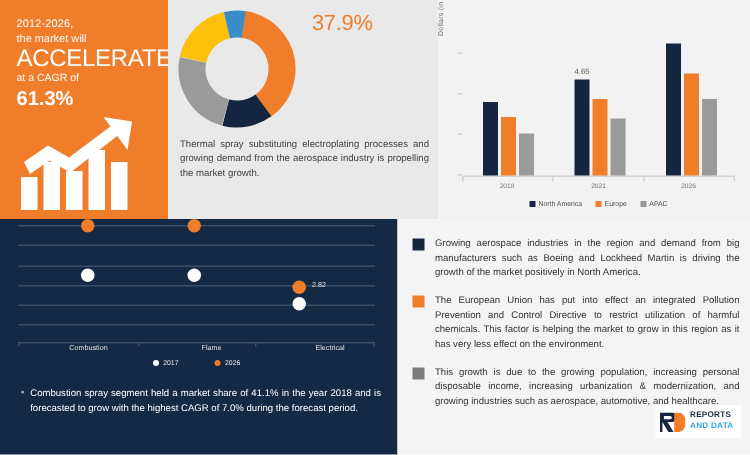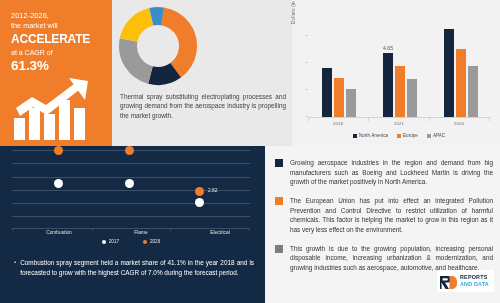--- a/index.html
+++ b/index.html
@@ -8,21 +8,21 @@
   #page{position:relative;width:500px;height:303px;}
 
   
   .top-row{position:absolute;left:0;top:0;width:500px;height:146px;}
 
   
   .accel{position:absolute;left:0;top:0;width:112px;height:146px;
          background:#f07d2a;color:#fff;box-sizing:border-box;padding:11px 8px 0 11px;}
   .accel .l1{font-size:7.3px;line-height:10px;letter-spacing:.1px;}
   .accel .l2{font-size:7.3px;line-height:10px;}
-  .accel .big{font-size:12px;font-weight:bold;letter-spacing:-.2px;line-height:15px;margin-top:1px;}
+  .accel .big{font-size:16px;font-weight:normal;letter-spacing:-.2px;line-height:15px;margin-top:1px;}
   .accel .l3{font-size:7px;line-height:10px;margin-top:1px;}
   .accel .pct{font-size:13.4px;font-weight:bold;line-height:15px;}
   .growth-svg{position:absolute;left:12px;top:78px;}
 
   
   .donut-panel{position:absolute;left:112px;top:0;width:92px;height:146px;background:#e9e9e9;}
   .donut-wrap{position:absolute;left:6px;top:6px;}
   .note{position:absolute;left:112px;top:92px;width:180px;box-sizing:border-box;
         padding:0 6px 0 8px;font-size:6.4px;line-height:9.4px;color:#3f3f3f;
         text-align:justify;}
@@ -126,20 +126,21 @@
           <circle r="30" fill="none" stroke="#9a9a9a" stroke-width="18" stroke-dasharray="45.2 143.3" transform="rotate(105)"></circle>
           <circle r="30" fill="none" stroke="#fcc00a" stroke-width="18" stroke-dasharray="33.9 154.6" transform="rotate(192)"></circle>
           <circle r="30" fill="none" stroke="#3a8dc9" stroke-width="18" stroke-dasharray="11.3 177.2" transform="rotate(257)"></circle>
         </g>
       </svg>
     </div>
 
     <div class="note">Thermal spray substituting electroplating processes and growing demand from the aerospace industry is propelling the market growth.</div>
 
     <div class="hl">
+      <div class="pc">37.9%</div>
     </div>
 
     <div class="barchart">
       <div class="ytitle">Dollars (in Billion)</div>
 
       <div class="plot">
         <div class="axis-x"></div>
         <div class="ytick" style="bottom:1px;"></div>
         <div class="ytick" style="bottom:28px;"></div>
         <div class="ytick" style="bottom:55px;"></div>

